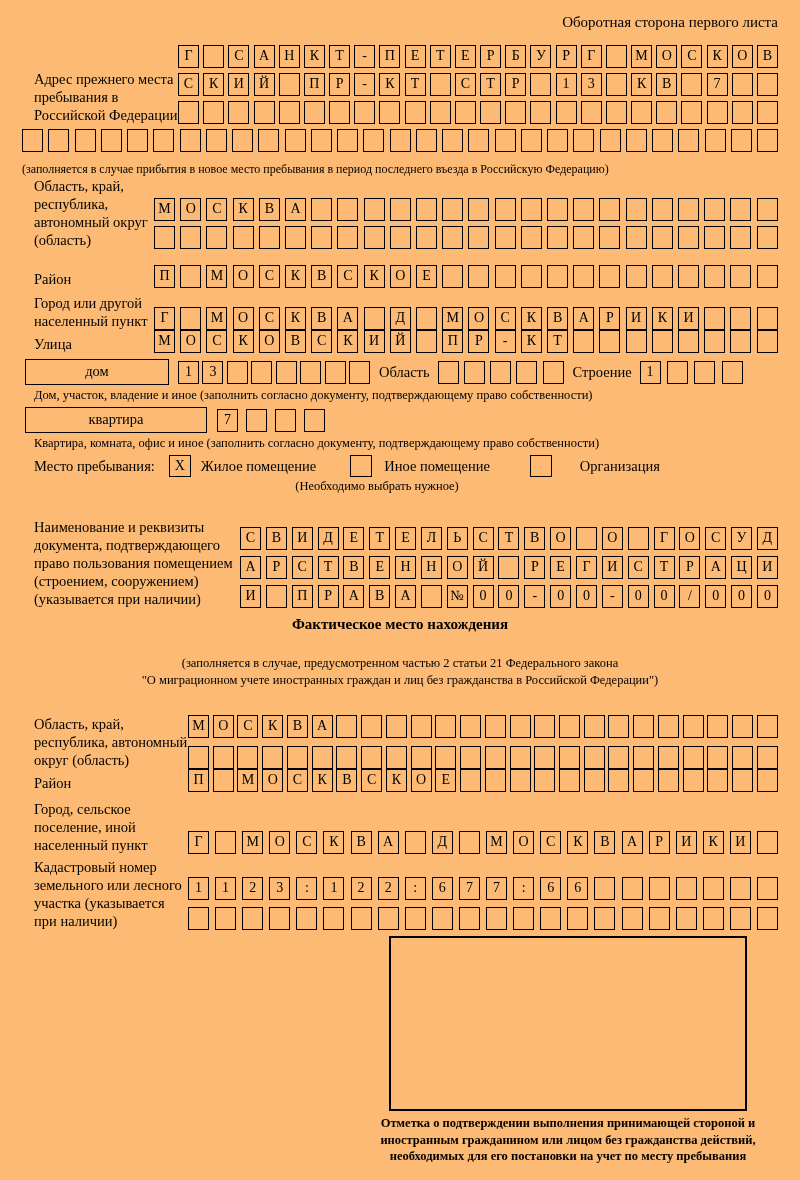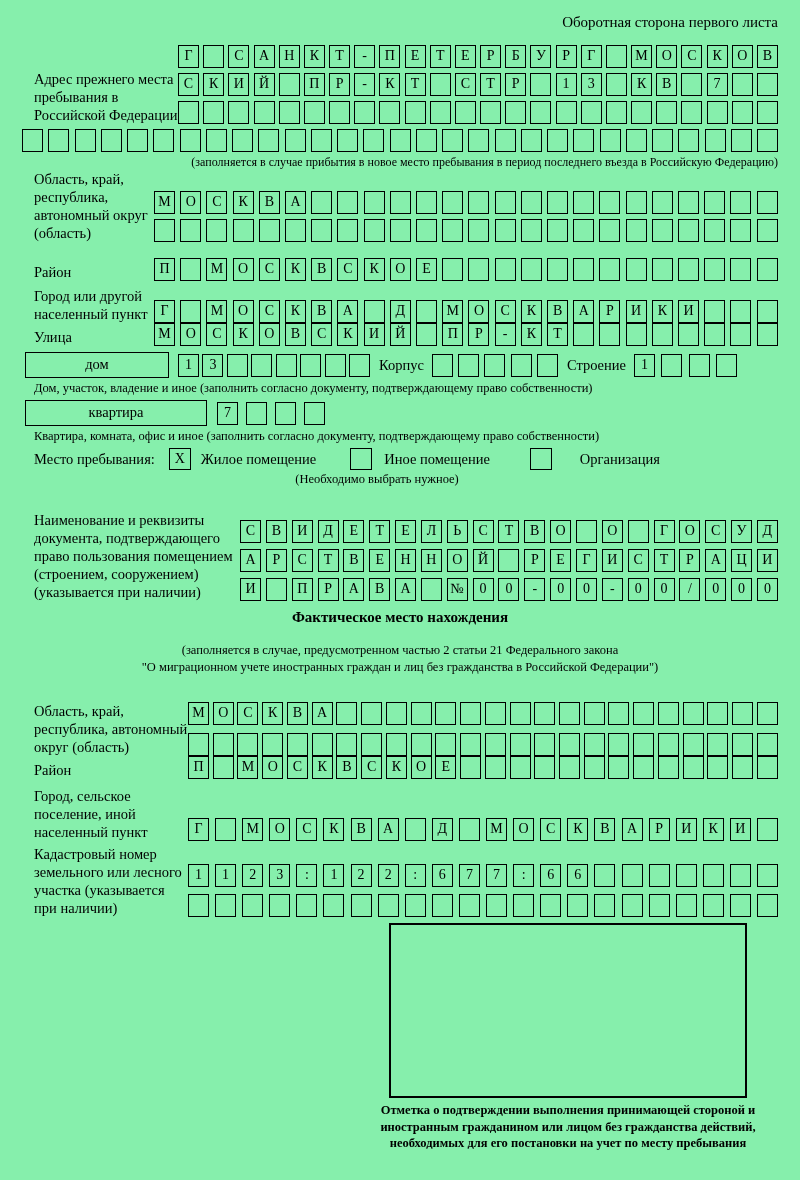--- a/index.html
+++ b/index.html
@@ -1,21 +1,21 @@
 <!DOCTYPE html>
 <html><head>
 <meta charset="utf-8">
 <style>
   * { margin:0; padding:0; box-sizing:border-box; }
   html,body { background:#fff; }
   .page {
     position:relative;
     width:800px; height:1180px;
     margin:0 auto;
-    background:#86efac;
+    background:#fdba74;
     color:#000;
     font-family:"Liberation Serif","DejaVu Serif",serif;
     padding:14px 22px 0 22px;
     overflow:hidden;
   }
   .header-note { text-align:right; font-size:15px; margin-bottom:14px; }
 
   .field { display:flex; align-items:flex-end; }
   .label { font-size:14.5px; line-height:18px; padding-left:12px; flex:none; }
   .w148 { width:156px; }
@@ -27,23 +27,23 @@
   .rows .cellrow:last-child { margin-bottom:0; }
 
   .cellrow { display:flex; justify-content:space-between; }
   .cell {
     flex:none; width:21px; height:23px;
     border:1.8px solid #000;
     font-size:14px; line-height:20px; text-align:center;
   }
 
   .fullrow { margin-top:5px; }
-  .note { font-size:12px; text-align:right; margin-top:3px; }
+  .note { font-size:12px; text-align:left; margin-top:10px; }
   .h2 { font-size:15.5px; font-weight:bold; text-align:center; margin-top:7px; margin-bottom:7px; }
-  .h3 { font-size:15px; font-weight:bold; text-align:center; margin-bottom:16px; }
+  .h3 { font-size:15px; font-weight:bold; text-align:center; margin-bottom:22px; }
 
   .mb4 { margin-bottom:4px; } .mb6 { margin-bottom:6px; } .mb8 { margin-bottom:8px; } .mb16 { margin-bottom:16px; }
   .minh72 { min-height:72px; } .minh36 { min-height:36px;font-family:Liberation Serif, serif; }
 
   .inline-row { display:flex; align-items:center; margin-left:3px; }
   .labelbox {
     border:1.8px solid #000; height:26px; line-height:23px;
     text-align:center; font-size:14.5px; flex:none;
   }
   .inline-cells { display:flex; justify-content:space-between; flex:none; }
@@ -350,21 +350,21 @@
     <div class="inline-cells" style="width:192px; margin-left:9px;">
         <span class="cell">1</span>
         <span class="cell">3</span>
         <span class="cell"></span>
         <span class="cell"></span>
         <span class="cell"></span>
         <span class="cell"></span>
         <span class="cell"></span>
         <span class="cell"></span>
       </div>
-    <div class="inline-label" style="margin-left:9px;">Корпус</div>
+    <div class="inline-label" style="margin-left:9px;">Область</div>
     <div class="inline-cells" style="width:126px; margin-left:8px;">
         <span class="cell"></span>
         <span class="cell"></span>
         <span class="cell"></span>
         <span class="cell"></span>
         <span class="cell"></span>
       </div>
     <div class="inline-label" style="margin-left:9px;">Строение</div>
     <div class="inline-cells" style="width:103px; margin-left:8px;">
         <span class="cell">1</span>

